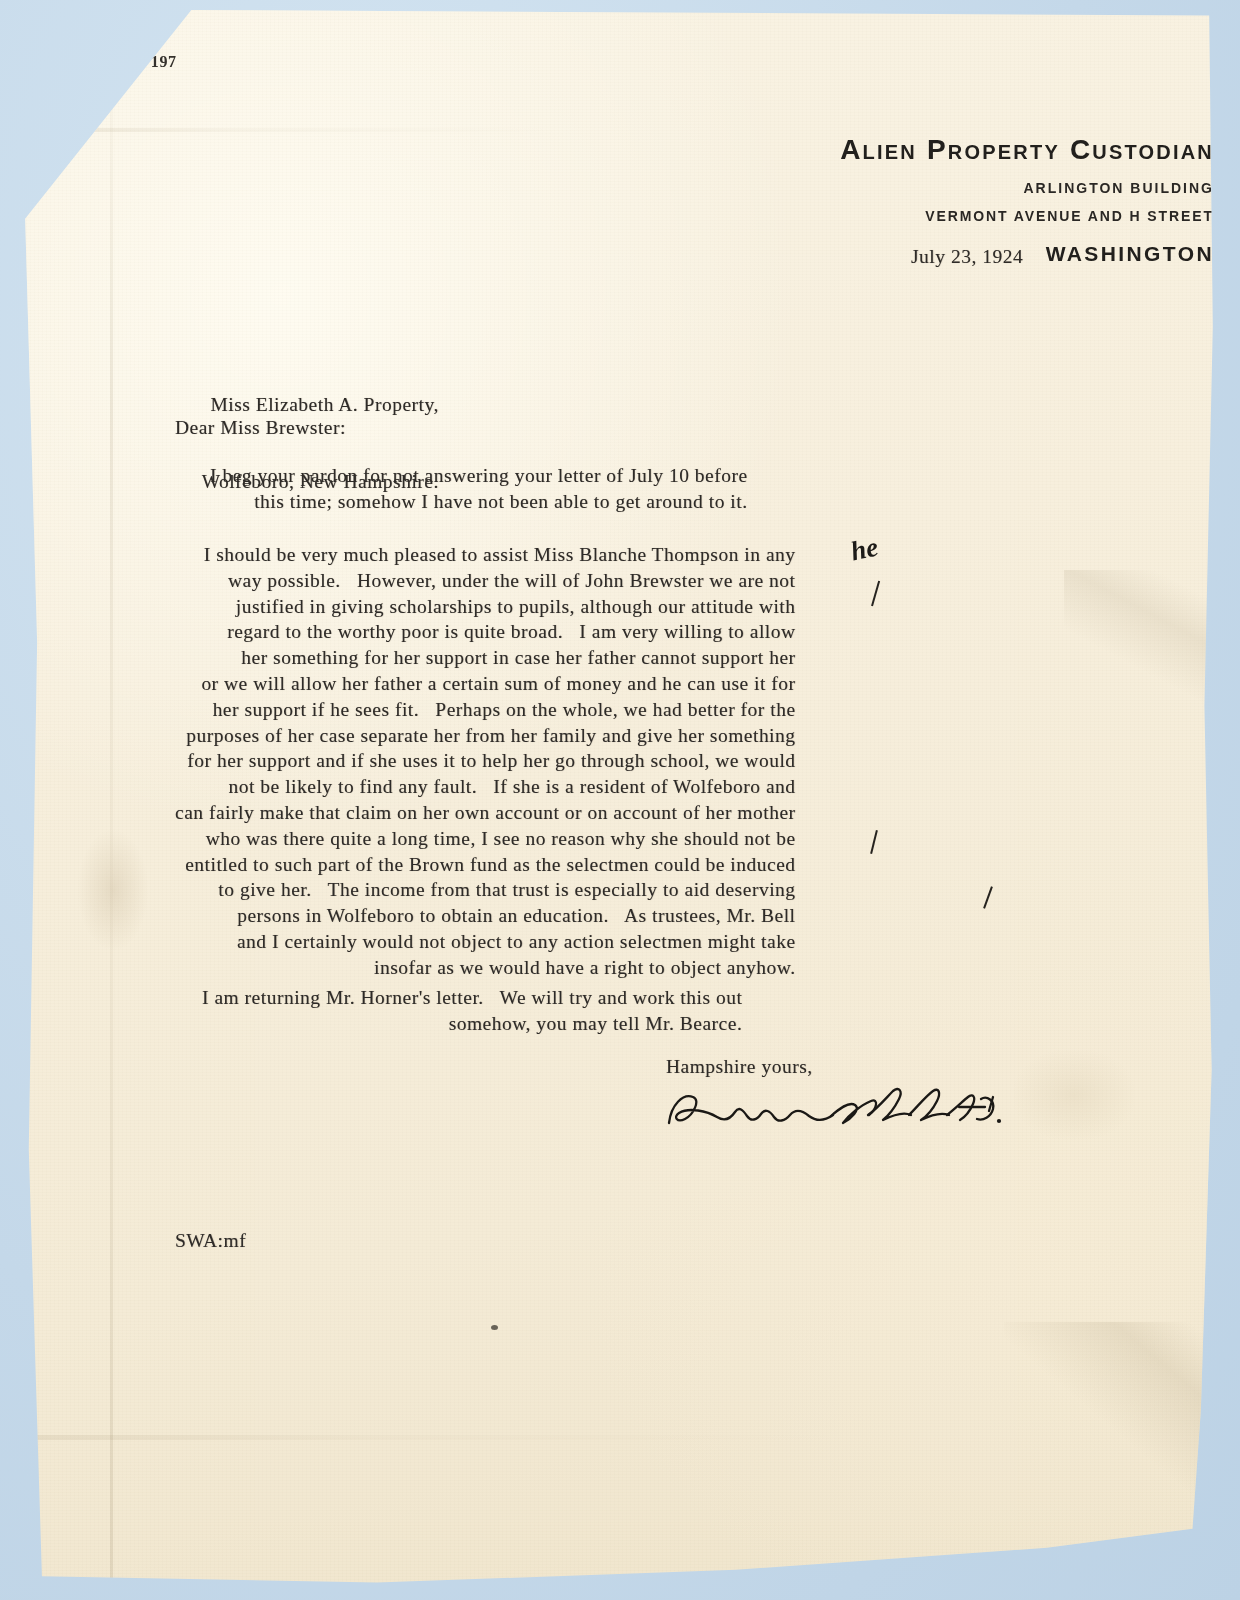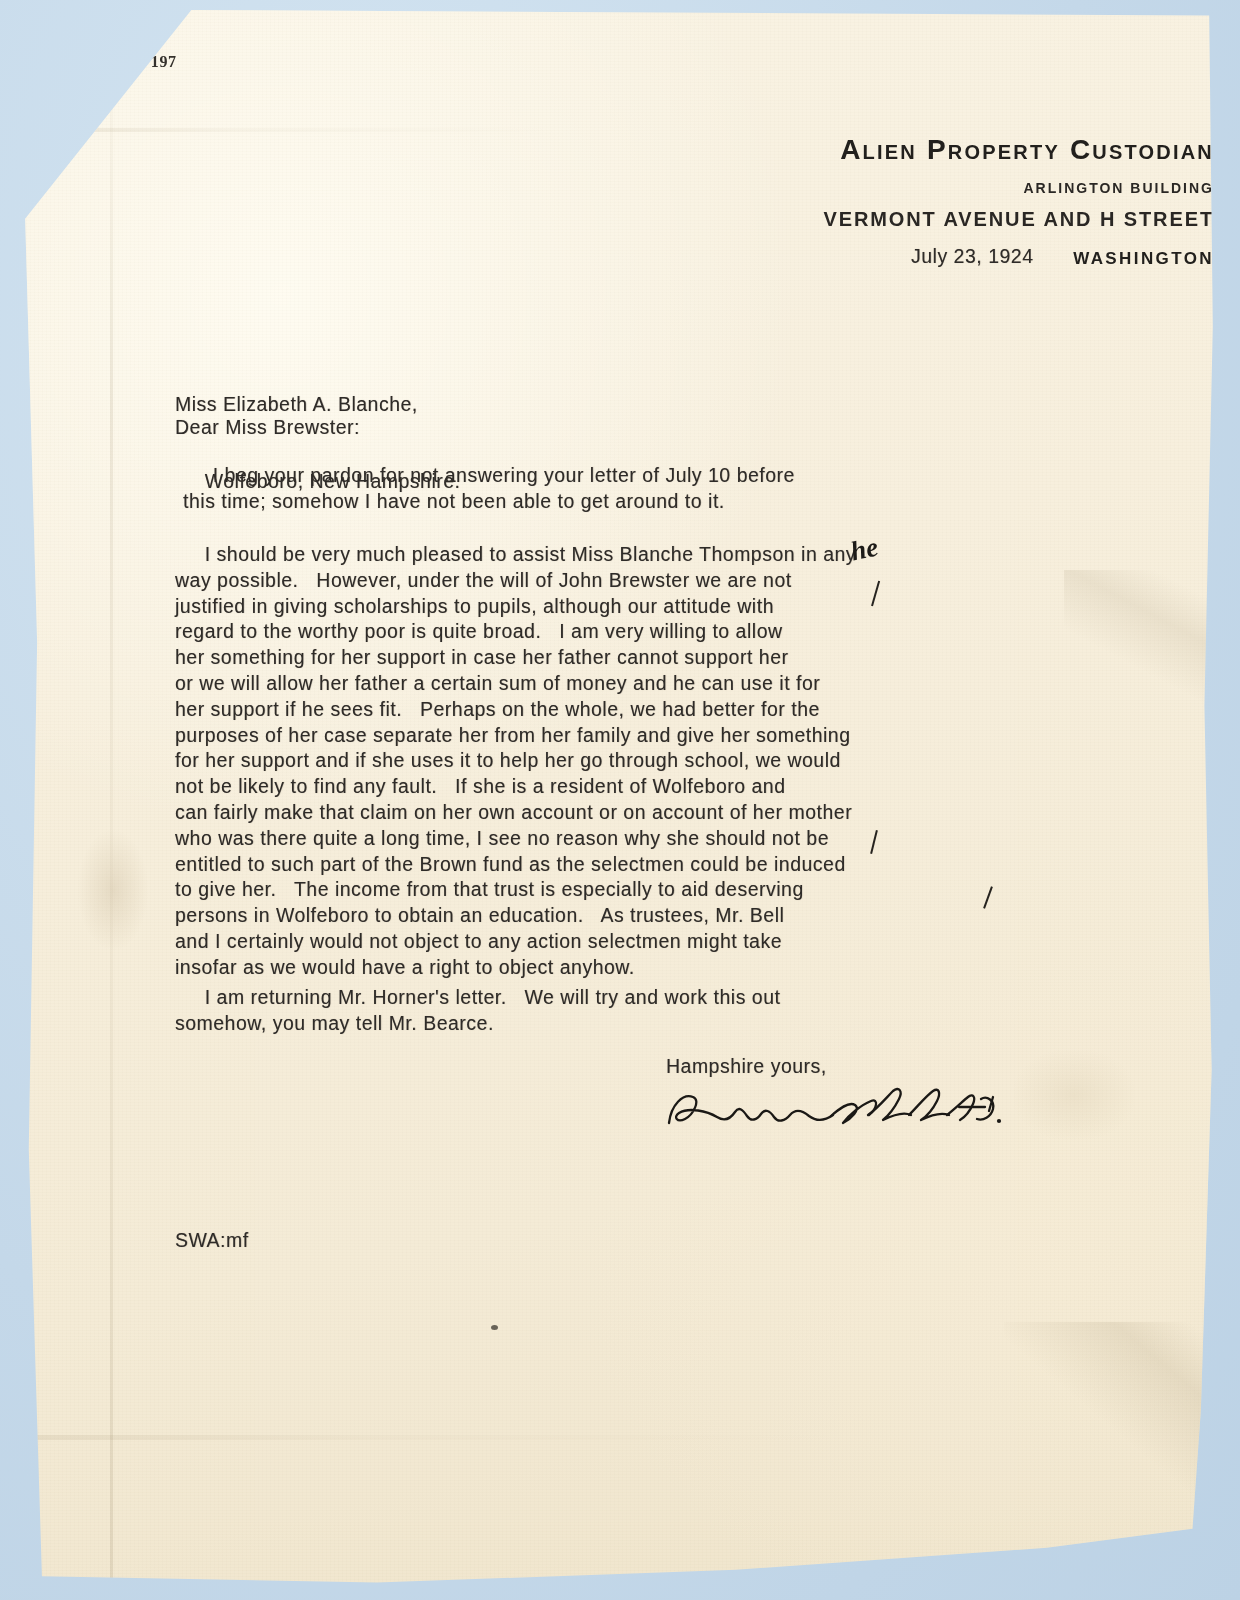--- a/index.html
+++ b/index.html
@@ -93,41 +93,42 @@
   #building-name {
     margin-top: 14px;
     font-family: "Liberation Sans", sans-serif;
     font-size: 14px; font-weight: 700;
     letter-spacing: 2.0px;
     color: #2a2724;
   }
   #street-address {
     margin-top: 12px;
     font-family: "Liberation Sans", sans-serif;
-    font-size: 20px; font-weight: 700;
+    font-size: 14px; font-weight: 700;
     letter-spacing: 1.9px;
     color: #2a2724;
   }
   #city-name {
     margin-top: 18px;
     font-family: "Liberation Sans", sans-serif;
-    font-size: 17px; font-weight: 700;
+    font-size: 21px; font-weight: 700;
     letter-spacing: 2.4px;
     color: #22201d;
   }
 
   
   .tw {
-    font-family: Liberation Sans, sans-serif;
+    font-family: Liberation Serif, serif;
     font-size: 19.4px;
     letter-spacing: 0.55px;
     color: #2e2b28;
     white-space: pre;
     line-height: 25.8px;
     text-shadow: 0.4px 0.3px 0.7px rgba(70,62,52,0.45);
+    text-align: right;
   }
 
   #letter-date { position: absolute; left: 893px; top: 234px; }
 
   #addressee-block { position: absolute; left: 157px; top: 330px; }
   #salutation { position: absolute; left: 157px; top: 405px; }
 
   #body-para-1 { position: absolute; left: 165px; top: 453px; }
   #body-para-2 { position: absolute; left: 157px; top: 532px; }
   #body-para-3 { position: absolute; left: 157px; top: 975px; }
@@ -202,21 +203,21 @@
     <div id="letterhead">
       <div id="org-name">Alien Property Custodian</div>
       <div id="building-name">ARLINGTON BUILDING</div>
       <div id="street-address">VERMONT AVENUE AND H STREET</div>
       <div id="city-name">WASHINGTON</div>
     </div>
 
     <div id="letter-date" class="tw">July 23, 1924</div>
 
     <div id="addressee-block" class="tw">
-      <div>Miss Elizabeth A. Blanche,</div>
+      <div>Miss Elizabeth A. Property,</div>
       <div>     Wolfeboro, New Hampshire.</div>
     </div>
 
     <div id="salutation" class="tw">Dear Miss Brewster:</div>
 
     <div id="body-para-1" class="tw">     I beg your pardon for not answering your letter of July 10 before
 this time; somehow I have not been able to get around to it.</div>
 
     <div id="body-para-2" class="tw">     I should be very much pleased to assist Miss Blanche Thompson in any
 way possible.   However, under the will of John Brewster we are not

